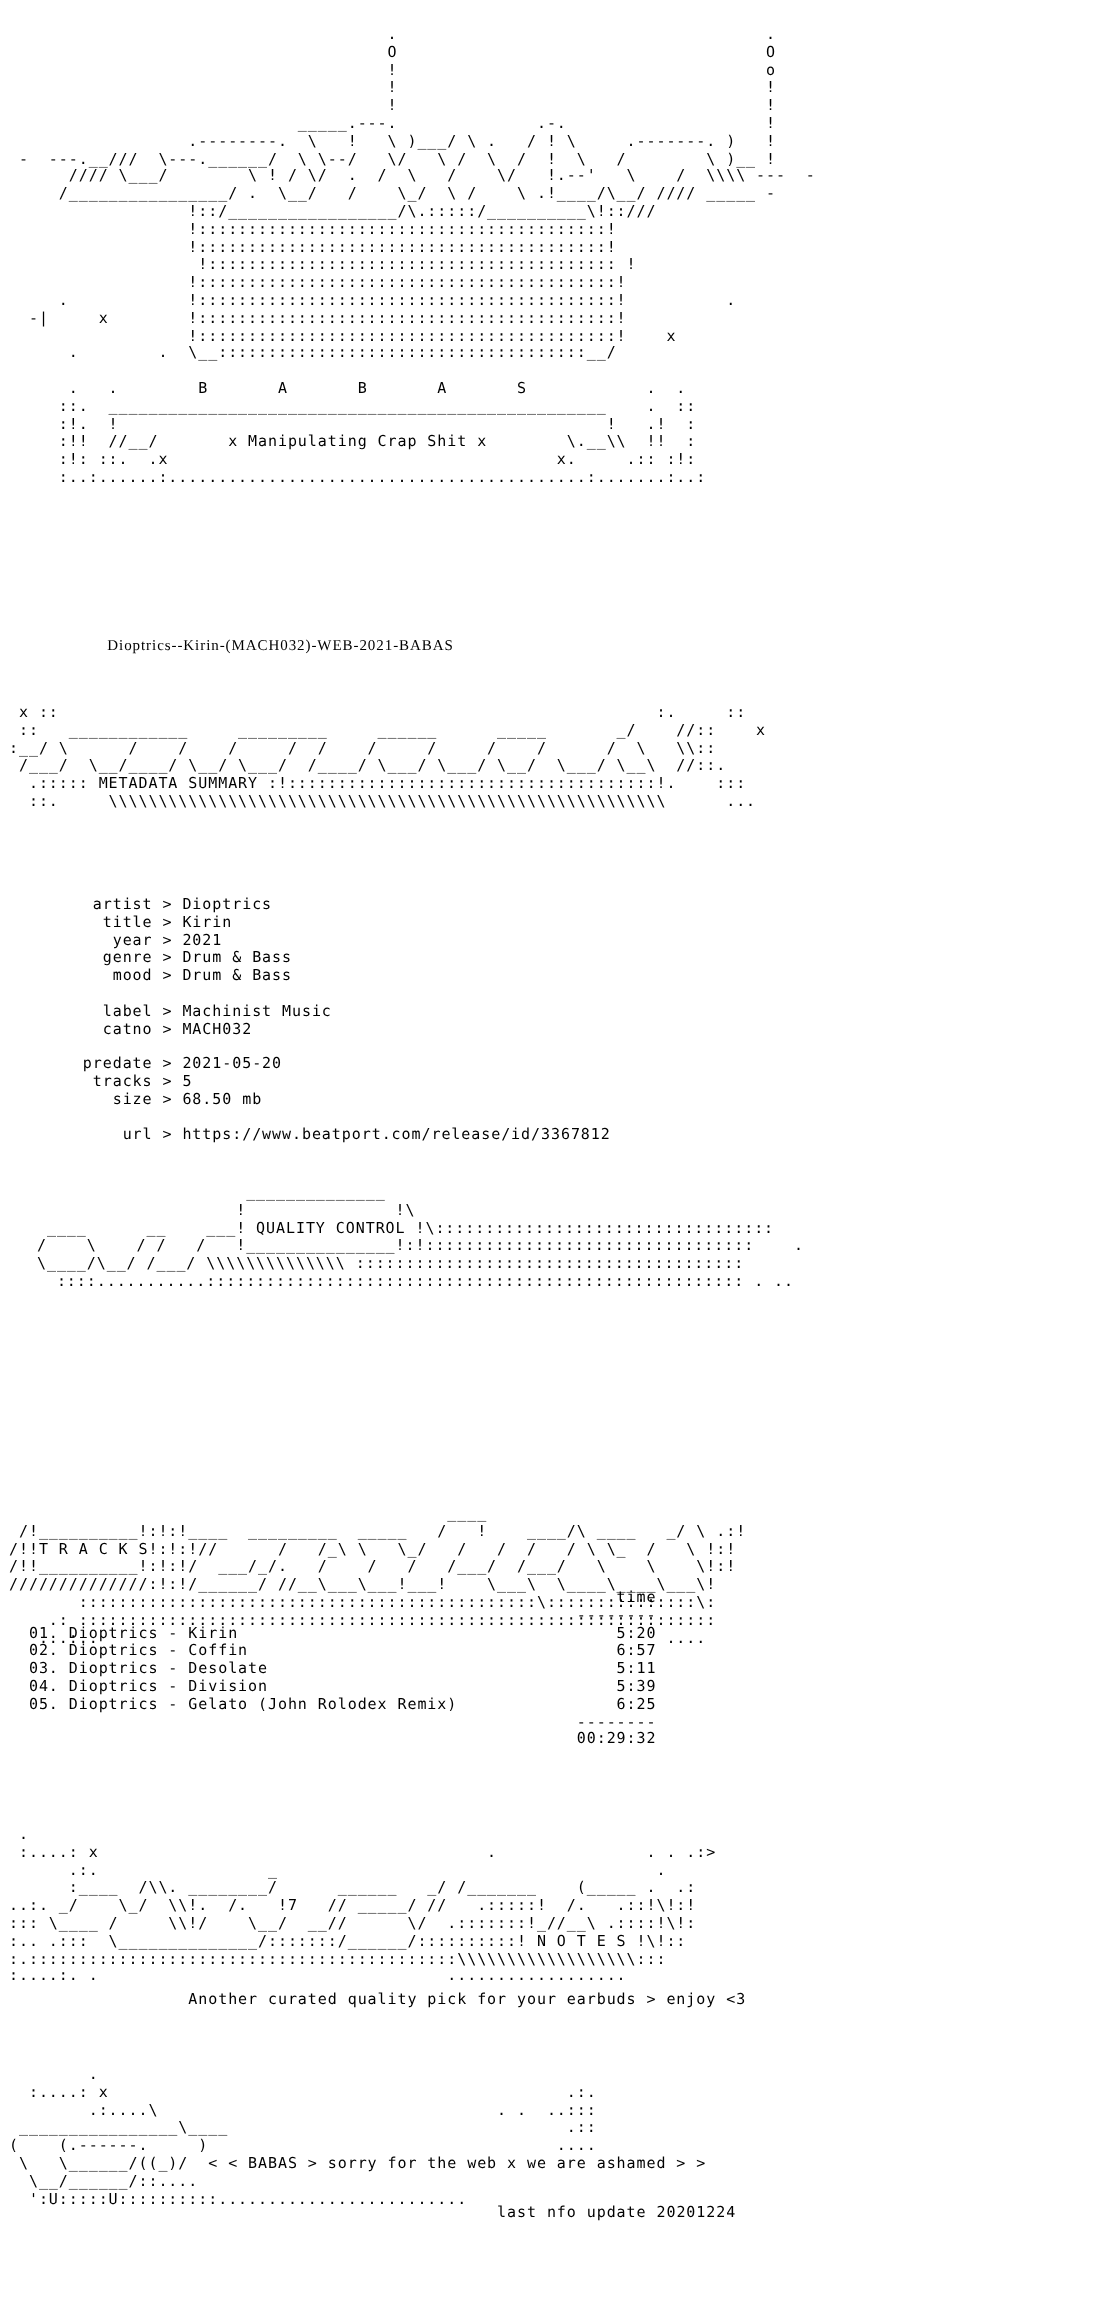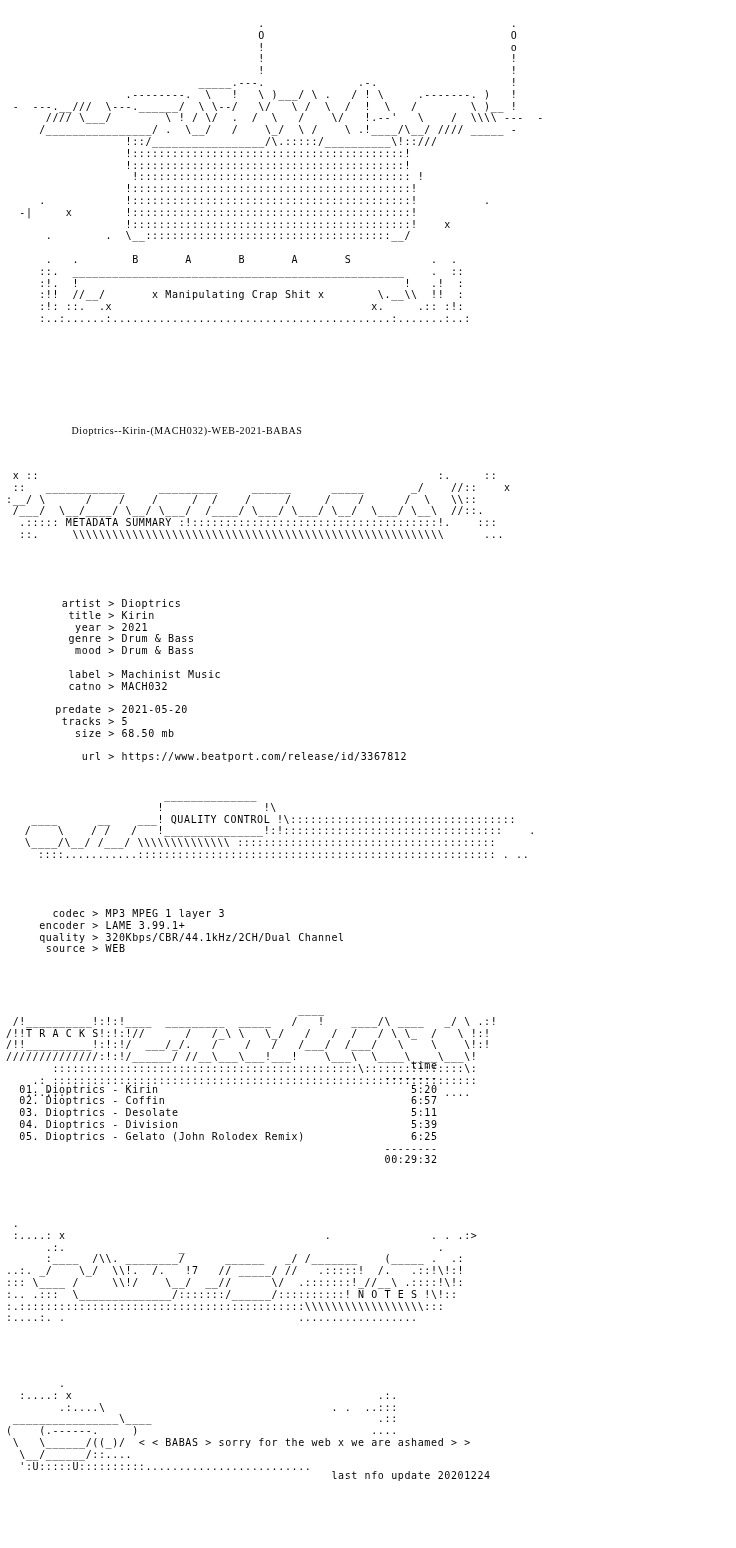--- a/index.html
+++ b/index.html
@@ -112,24 +112,20 @@
 
          url &gt; https://www.beatport.com/release/id/3367812</pre>
 
   <pre class="art blk" id="qc-art">                      ______________
                      !               !\
   ____      __    ___! QUALITY CONTROL !\::::::::::::::::::::::::::::::::::
  /    \    / /   /   !_______________!:!:::::::::::::::::::::::::::::::::    .
  \____/\__/ /___/ \\\\\\\\\\\\\\ :::::::::::::::::::::::::::::::::::::::
    ::::...........:::::::::::::::::::::::::::::::::::::::::::::::::::::: . ..</pre>
 
-  <pre class="art blk" id="qc-fields">       codec &gt; MP3 MPEG 1 layer 3
-     encoder &gt; LAME 3.99.1+
-     quality &gt; 320Kbps/CBR/44.1kHz/2CH/Dual Channel
-      source &gt; WEB</pre>
 
   <pre class="art blk" id="tracks-art">                                            ____
  /!__________!:!:!____  _________  _____   /   !    ____/\ ____   _/ \ .:!
 /!!T R A C K S!:!:!//      /   /_\ \   \_/   /   /  /   / \ \_  /   \ !:!
 /!!__________!:!:!/  ___/_/.   /    /   /   /___/  /___/   \    \    \!:!
 //////////////:!:!/______/ //__\___\___!___!    \___\  \____\____\___\!
        ::::::::::::::::::::::::::::::::::::::::::::::\:::::::::::::::\:
     .: ::::::::::::::::::::::::::::::::::::::::::::::::::::::::::::::::
    ...:..                                                         ....</pre>
 
@@ -146,20 +142,21 @@
   <pre class="art blk" id="notes-art"> .
  :....: x                                       .               . . .:&gt;
       .:.                 _                                      .
       :____  /\\. ________/      ______   _/ /_______    (_____ .  .:
 ..:. _/    \_/  \\!.  /.   !7   // _____/ //   .:::::!  /.   .::!\!:!
 ::: \____ /     \\!/    \__/  __//      \/  .:::::::!_//__\ .::::!\!:
 :.. .:::  \______________/:::::::/______/::::::::::! N O T E S !\!::
 :.:::::::::::::::::::::::::::::::::::::::::::\\\\\\\\\\\\\\\\\\:::
 :....:. .                                   ..................</pre>
 
+  <pre class="art blk" id="notes-text">                  <span>Another curated quality pick for your earbuds &gt; enjoy &lt;3</span></pre>
 
   <pre class="art blk" id="footer-art">        . 
   :....: x                                              .:.
         .:....\                                  . .  ..:::
  ________________\____                                  .::
 (    (.------.     )                                   ....
  \   \______/((_)/  &lt; &lt; BABAS &gt; sorry for the web x we are ashamed &gt; &gt;
   \__/______/::....
   ':U:::::U::::::::::.........................</pre>
 

